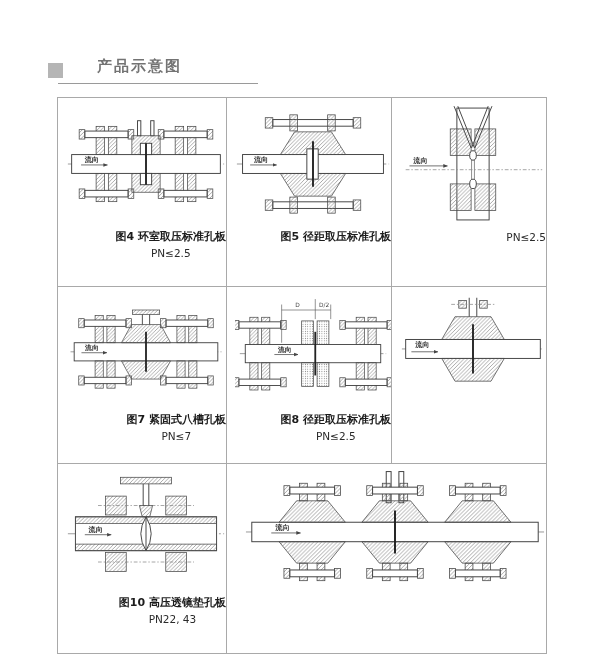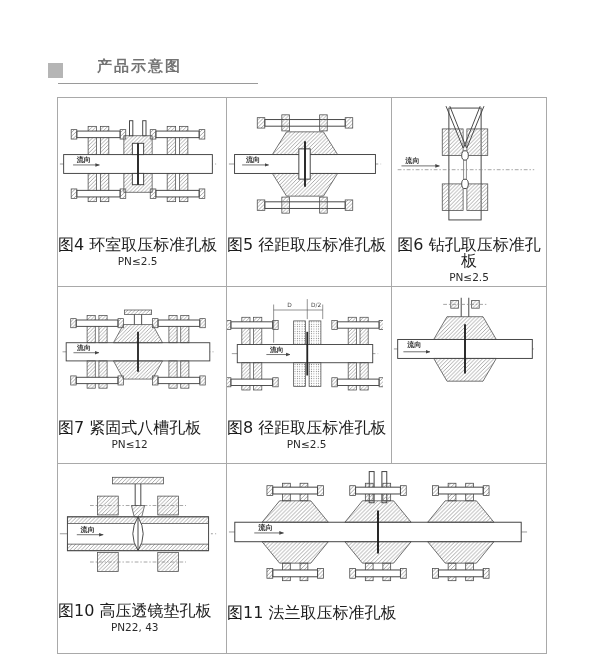--- a/index.html
+++ b/index.html
@@ -9,32 +9,32 @@
   .title-square{position:absolute;left:48px;top:63px;width:15px;height:15px;background:#b5b5b5;}
   .page-title{position:absolute;left:85px;top:57px;font-size:15px;font-weight:bold;letter-spacing:2px;color:#737373;margin-left:12px;}
   .title-underline{position:absolute;left:58px;top:83px;width:200px;height:1px;background:#9a9a9a;}
   
   .grid{position:absolute;left:57px;top:97px;width:488px;height:555px;border:1px solid #a9a9a9;}
   .gl{position:absolute;background:#a9a9a9;}
   .v1{left:168px;top:0;width:1px;height:555px;}
   .v2{left:333px;top:0;width:1px;height:366px;}
   .h1{left:0;top:188px;width:488px;height:1px;}
   .h2{left:0;top:365px;width:488px;height:1px;}
-  .cell{position:absolute;display:flex;flex-direction:column;align-items:flex-start;}
+  .cell{position:absolute;display:flex;flex-direction:column;align-items:flex-end;}
   .c0{left:0;top:0;width:168px;height:188px;}
   .c1{left:169px;top:0;width:164px;height:188px;}
   .c2{left:334px;top:0;width:154px;height:188px;}
   .c3{left:0;top:189px;width:168px;height:176px;}
   .c4{left:169px;top:189px;width:164px;height:176px;}
   .c5{left:334px;top:189px;width:154px;height:176px;}
   .c6{left:0;top:366px;width:168px;height:189px;}
   .c7{left:169px;top:366px;width:319px;height:189px;}
   .draw{margin-top:3px;}
   .cap{text-align:center;margin-top:2px;line-height:16px;}
-  .figline{font-size:16px;font-weight:normal;color:#1c1c1c;margin-top:8px;}
+  .figline{font-size:11px;font-weight:bold;color:#1c1c1c;}
   .specline{font-size:10.5px;font-weight:normal;color:#2a2a2a;}
   
   .ln{stroke:#3f3f3f;stroke-width:1;fill:none;}
   .lnw{stroke:#3f3f3f;stroke-width:1;fill:#ffffff;}
   .hat{stroke:#4a4a4a;stroke-width:0.8;fill:url(#hatch);}
   .dot{stroke:#4a4a4a;stroke-width:0.8;fill:url(#dots);}
   .cl{stroke:#8a8a8a;stroke-width:0.9;fill:none;stroke-dasharray:8 2.5 2 2.5;}
   .cls{stroke:#8a8a8a;stroke-width:0.8;fill:none;stroke-dasharray:4 2 1.5 2;}
   .plate{stroke:#222;stroke-width:2;fill:none;}
   .thin{stroke:#555;stroke-width:0.7;fill:none;}
@@ -164,21 +164,20 @@
           <path d="M75.5,46 L93,2" class="ln"></path>
         <ellipse cx="77" cy="54" rx="3.5" ry="5" class="lnw"></ellipse>
         <line x1="75.5" y1="58" x2="75.5" y2="84" class="thin"></line>
         <line x1="78.5" y1="58" x2="78.5" y2="84" class="thin"></line>
         <ellipse cx="77" cy="84" rx="3.5" ry="5" class="lnw"></ellipse>
         <line x1="6" y1="69" x2="150" y2="69" class="cls"></line>
         <text x="14" y="62" class="flow">流向</text>
         <line x1="10" y1="65" x2="50" y2="65" class="arr"></line>
       </svg>
       <div class="cap">
-        <div class="figline">图6  钻孔取压标准孔板</div>
         <div class="specline">PN≤2.5</div>
       </div>
     </div>
 
     <div class="cell c3">
       <svg class="draw" width="160" height="120" viewBox="0 0 170 132">
         <line x1="2" y1="68" x2="168" y2="68" class="cl"></line>
         <rect x="6" y="58" width="158" height="20" class="lnw"></rect>
         <polygon points="58,58 112,58 101,38 69,38" class="hat"></polygon>
         <polygon points="58,78 112,78 101,98 69,98" class="hat"></polygon>
@@ -188,21 +187,21 @@
         <line x1="85" y1="46" x2="85" y2="90" class="plate"></line>
         <use href="#boltTop" x="40" y="2"></use>
           <use href="#boltBot" x="40" y="2"></use>
         <use href="#boltTop" x="130" y="2"></use>
           <use href="#boltBot" x="130" y="2"></use>
         <text x="18" y="66" class="flow">流向</text>
         <line x1="14" y1="69" x2="42" y2="69" class="arr"></line>
       </svg>
       <div class="cap">
         <div class="figline">图7  紧固式八槽孔板</div>
-        <div class="specline">PN≤12</div>
+        <div class="specline">PN≤7</div>
       </div>
     </div>
 
     <div class="cell c4">
       <svg class="draw" width="156" height="120" viewBox="0 0 165 132">
         <line x1="2" y1="70" x2="163" y2="70" class="cl"></line>
         <rect x="8" y="60" width="149" height="20" class="lnw"></rect>
         <use href="#boltTop" x="24" y="4"></use>
           <use href="#boltBot" x="24" y="4"></use>
         <use href="#boltTop" x="141" y="4"></use>
@@ -278,19 +277,15 @@
         <rect x="146" y="2" width="5" height="32" class="lnw"></rect>
         <rect x="159" y="2" width="5" height="32" class="lnw"></rect>
         <rect x="8" y="54" width="294" height="20" class="lnw"></rect>
         <use href="#flangeAsm" x="70"></use>
         <use href="#flangeAsm" x="155"></use>
         <use href="#flangeAsm" x="240"></use>
         <line x1="155" y1="42" x2="155" y2="86" class="plate"></line>
         <text x="32" y="62" class="flow">流向</text>
         <line x1="28" y1="65" x2="58" y2="65" class="arr"></line>
       </svg>
-      <div class="cap">
-        <div class="figline">图11  法兰取压标准孔板</div>
-        <div class="specline"></div>
-      </div>
     </div>
   </div>
 </div>
 
 </body></html>

